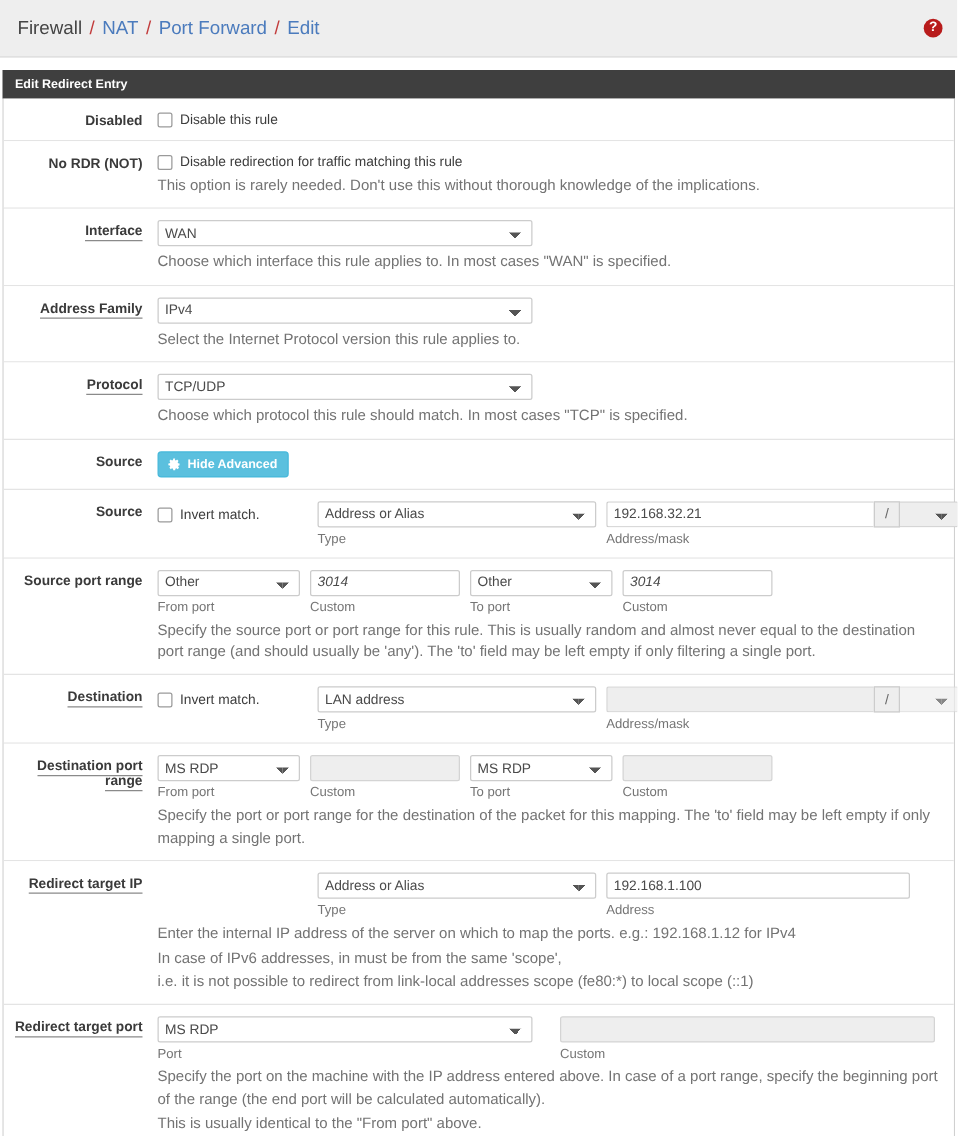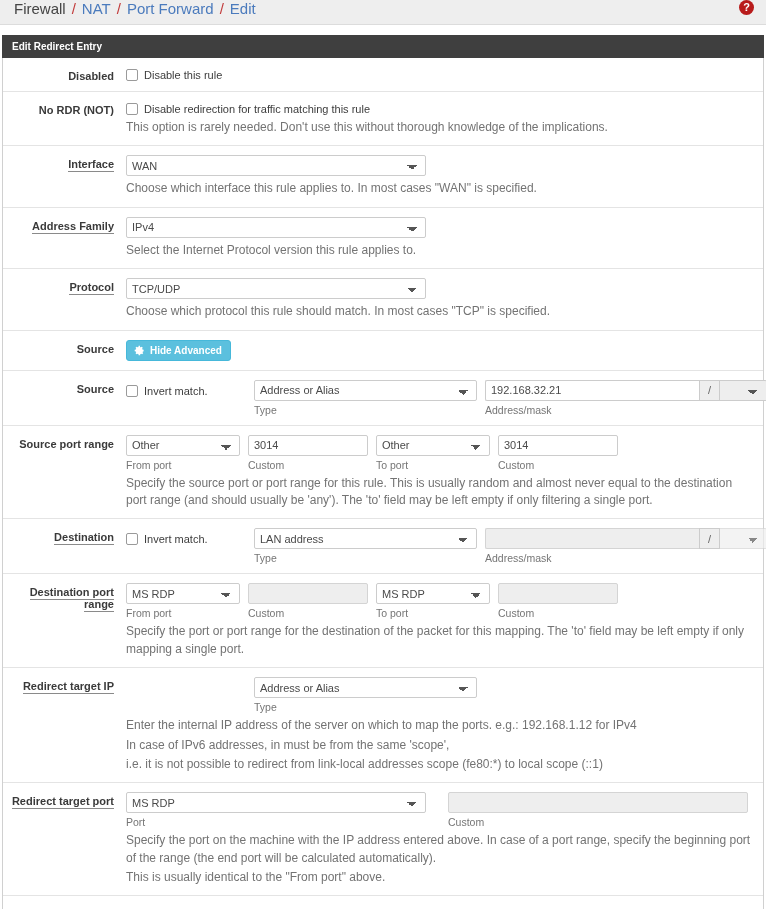--- a/index.html
+++ b/index.html
@@ -7,24 +7,24 @@
     margin: 0; padding: 0;
     background: #ffffff;
     font-family: "Liberation Sans", sans-serif;
     font-size: 11px;
     color: #333333;
   }
   .page { width: 766px; height: 909px; position: relative; overflow: hidden; background:#fff; }
 
   
   .breadcrumb-bar {
-    height: 25px;
+    height: 46px;
     background: #eeeeee;
     border-bottom: 1px solid #dcdcdc;
-    display: flex; align-items: flex-start;
+    display: flex; align-items: center;
     padding: 0 12px 0 14px;
     position: relative;
   }
   .crumbs { display: flex; align-items: baseline; font-size: 15px; }
   .crumb { color: #4b7bbd; text-decoration: none; }
   .crumb.plain { color: #444444; }
   .crumb-sep { color: #c23b3b; margin: 0 6px; font-size: 15px; }
   .help-icon {
     margin-left: auto;
     width: 15px; height: 15px; border-radius: 50%;
@@ -93,21 +93,21 @@
     color: #999999;
     border-color: #d4d4d4;
   }
   select.inp.disabled { background-color:#eeeeee; }
 
   .w-interface { width: 300px; }
   .w-type { width: 223px; }
   .w-addr { width: 214px; }
   .w-mask { width: 47px; }
   .w-port-sel { width: 114px; }
-  .w-port-custom { width: 120px; }
+  .w-port-custom { width: 120px; font-style: italic; }
   .w-target-addr { width: 243px; }
   .w-target-port { width: 300px; }
   .w-target-custom { width: 300px; }
   .w-desc { width: 324px; margin-top: 12px; }
 
   .hint { color: #737373; font-size: 12px; margin-top: 4px; line-height: 1.45; }
   .sublabel { color: #757575; font-size: 10.5px; margin-top: 3px; }
 
   
   .addrgroup { display: flex; }
@@ -361,20 +361,24 @@
       <div class="lbl req"><span>Redirect target IP</span></div>
       <div class="ctl">
         <div class="fieldrow">
           <div class="invert-box"></div>
           <div class="fgroup">
             <select class="inp w-type">
               <option>Address or Alias</option>
             </select>
             <div class="sublabel">Type</div>
           </div>
+          <div class="fgroup">
+            <input class="inp w-target-addr" type="text" value="192.168.1.100" style="">
+            <div class="sublabel">Address</div>
+          </div>
         </div>
         <div class="hint">Enter the internal IP address of the server on which to map the ports. e.g.: 192.168.1.12 for IPv4</div>
         <div class="hint" style="margin-top:2px">In case of IPv6 addresses, in must be from the same 'scope',</div>
         <div class="hint" style="margin-top:2px">i.e. it is not possible to redirect from link-local addresses scope (fe80:*) to local scope (::1)</div>
       </div>
     </div>
 
     <div class="row">
       <div class="lbl req"><span>Redirect target port</span></div>
       <div class="ctl">

